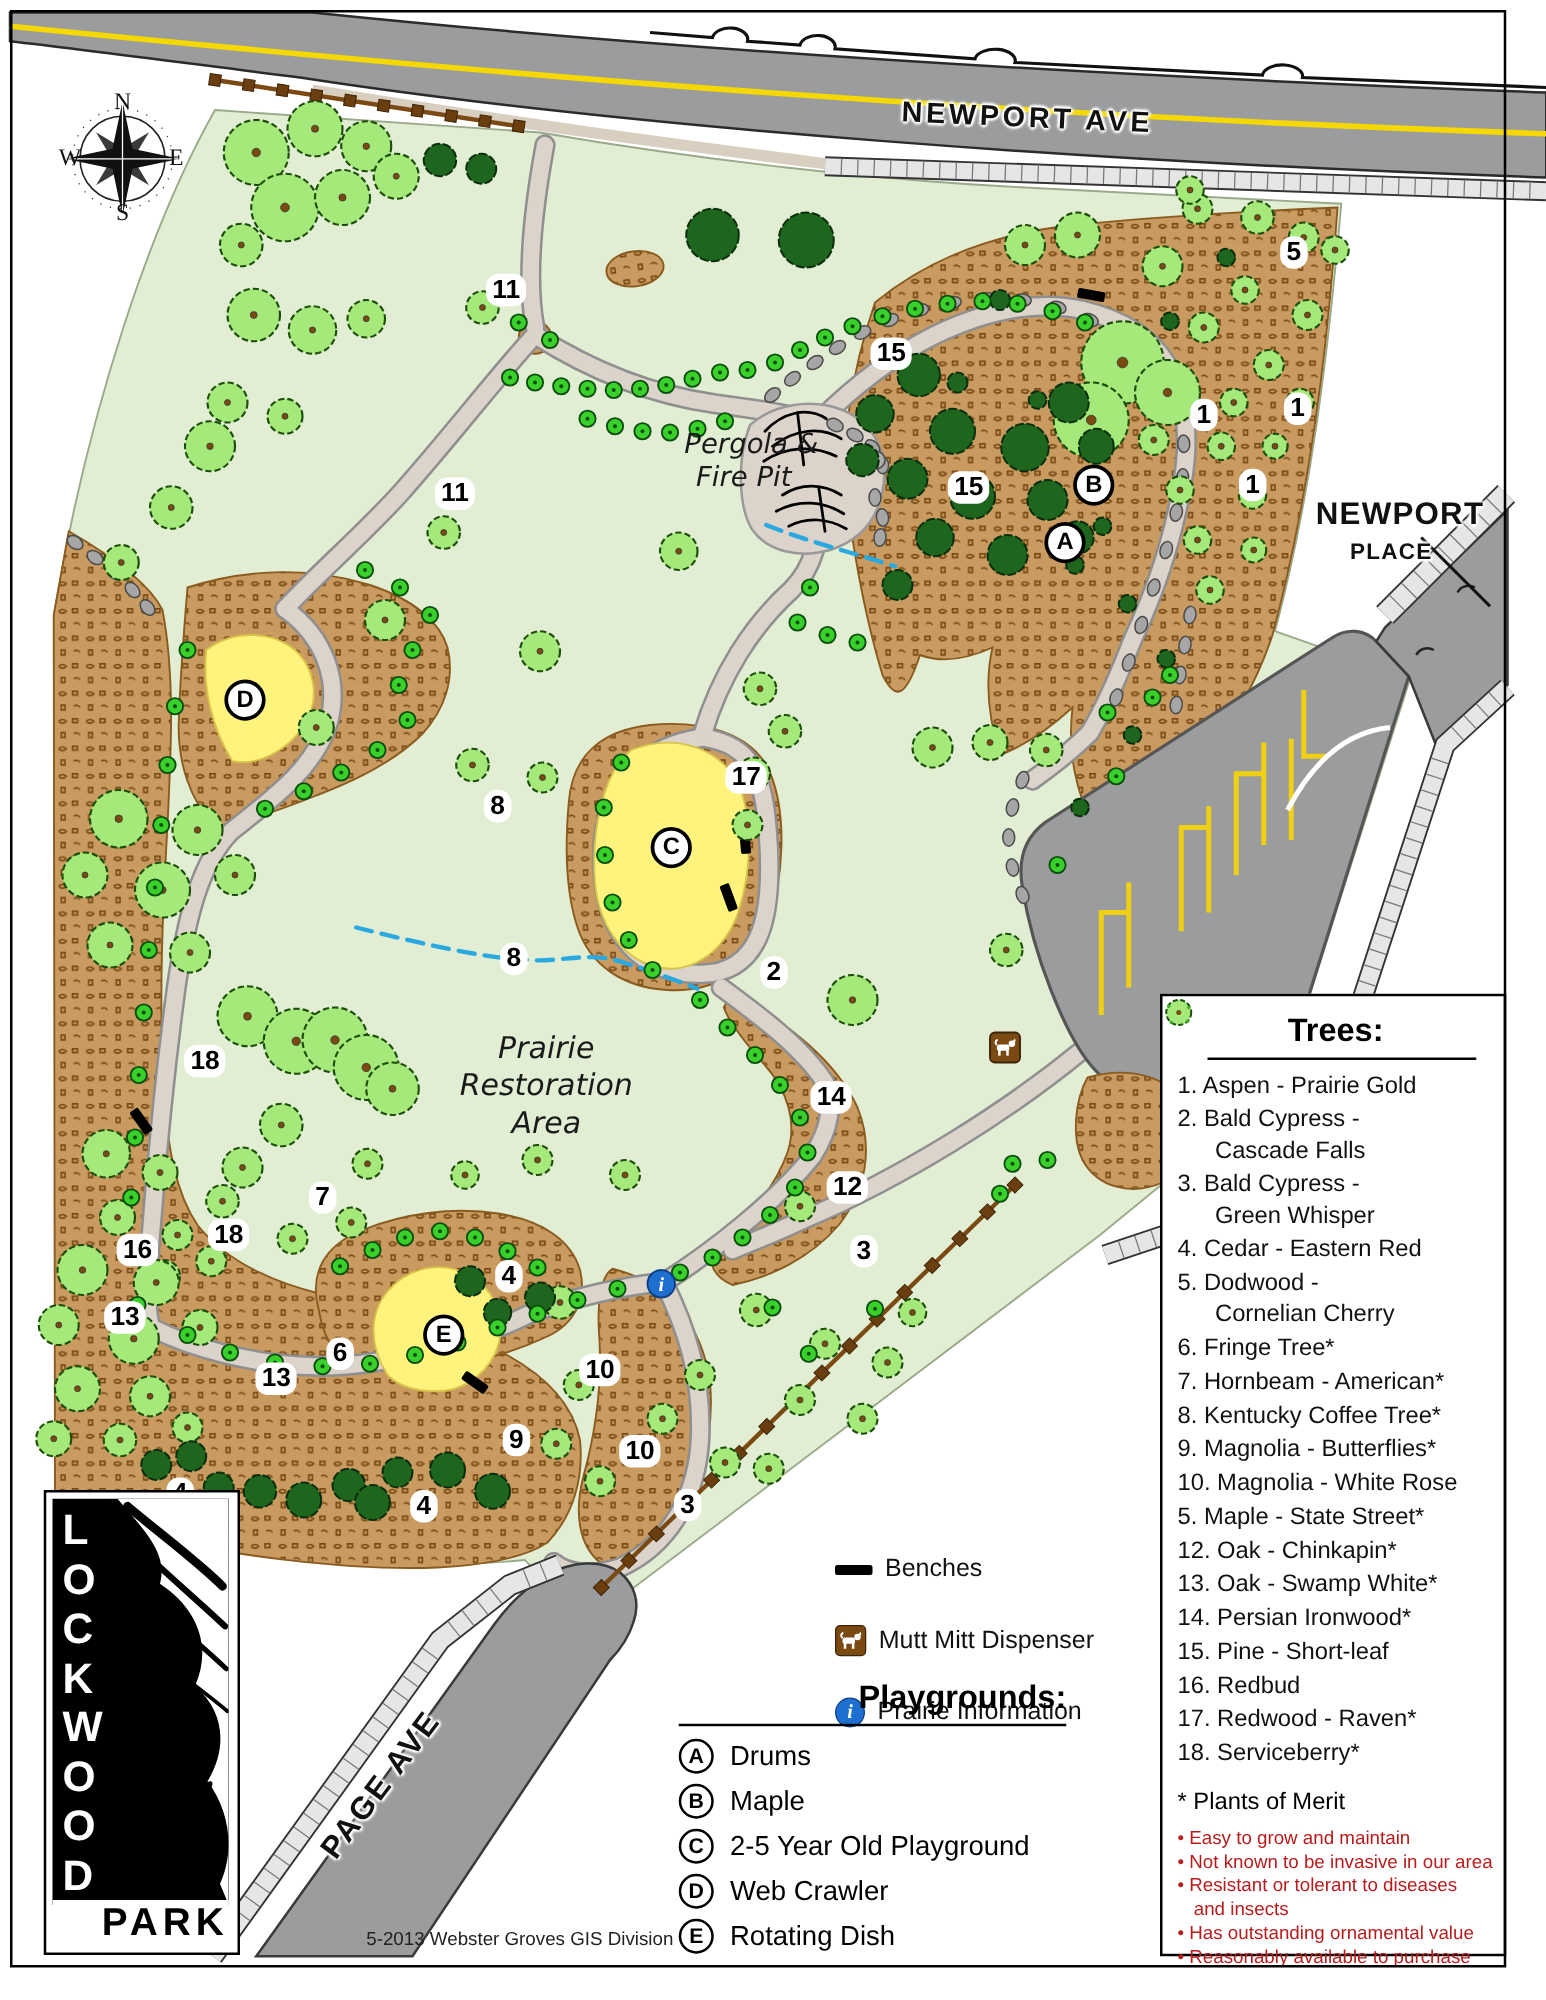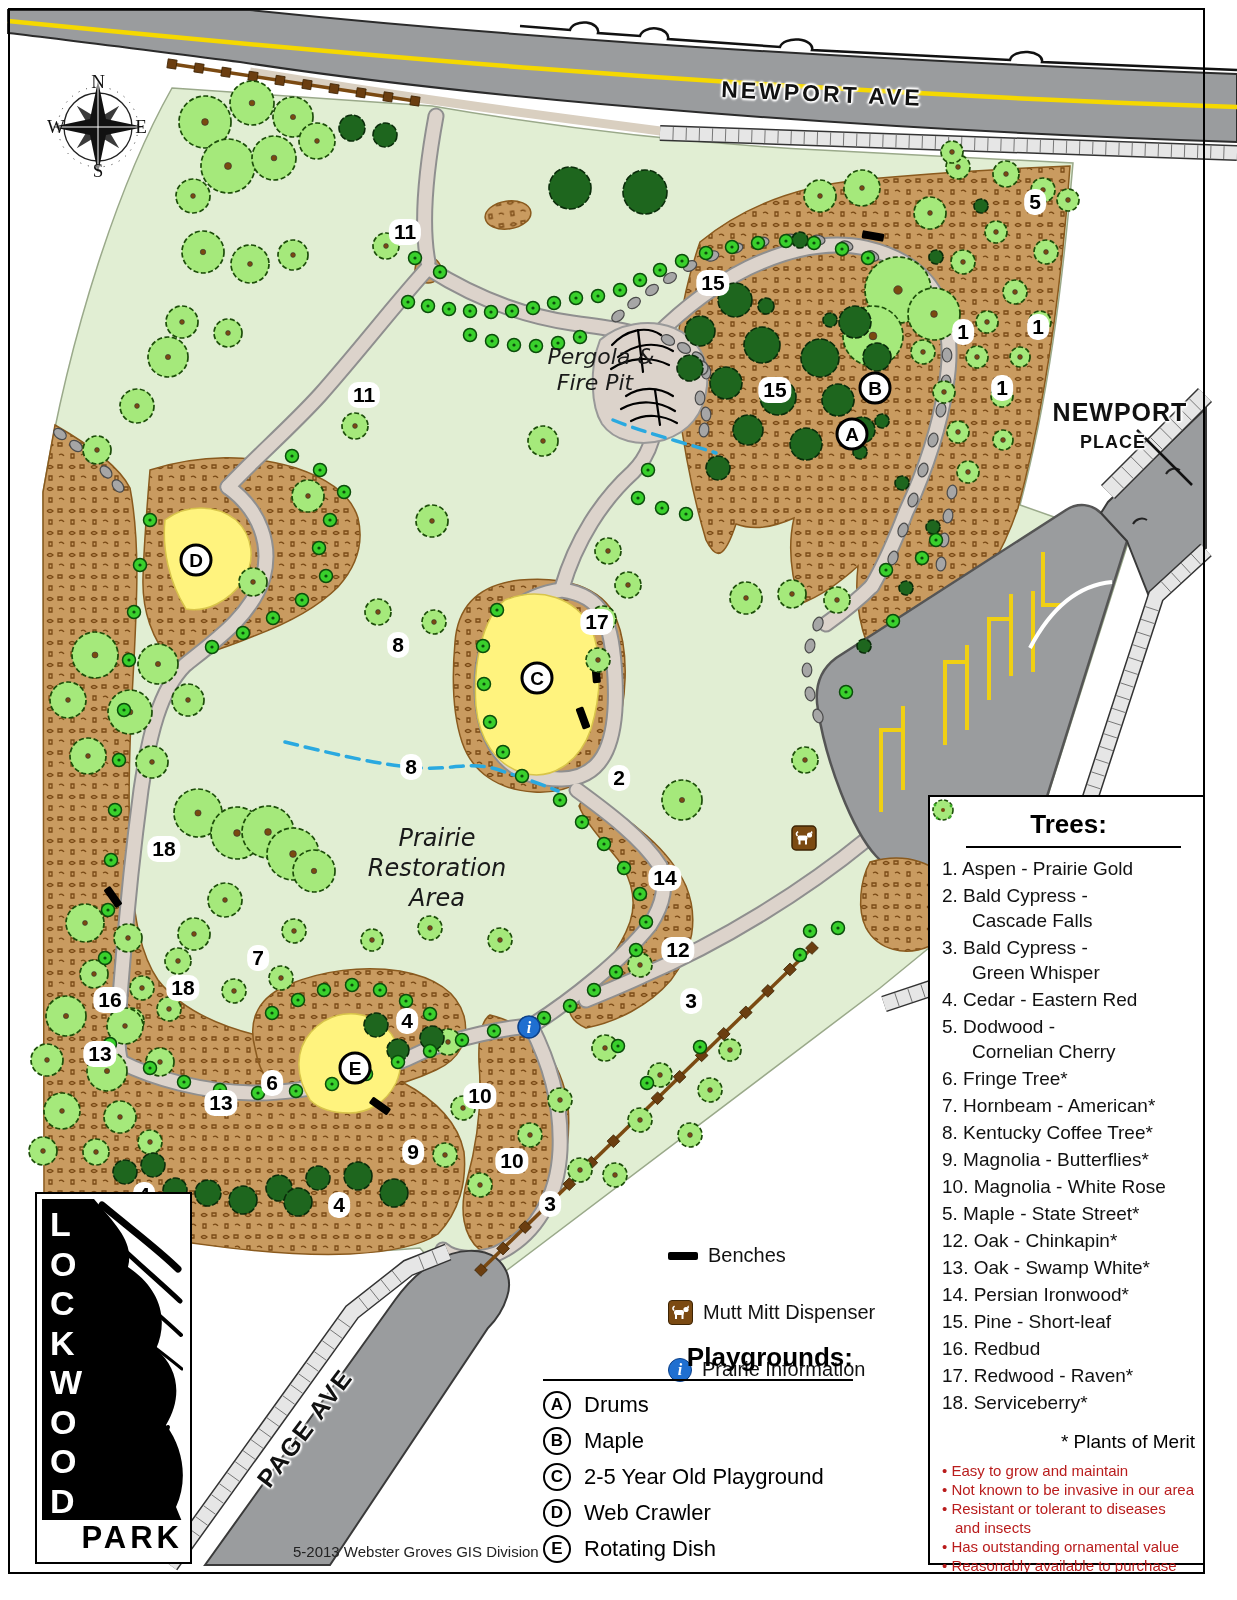--- a/index.html
+++ b/index.html
@@ -16,21 +16,21 @@
         text-shadow:-2px 0 2px #fff,2px 0 2px #fff,0 -2px 2px #fff,0 2px 2px #fff,-1px -1px 1px #fff,1px 1px 1px #fff;}
   .ital{position:absolute;transform:translate(-50%,-50%);font:italic 24px "DejaVu Sans",sans-serif;
         color:#1a1a1a;white-space:nowrap;z-index:25;}
   .cdir{position:absolute;transform:translate(-50%,-50%);font:19px "Liberation Serif",serif;color:#111;z-index:25;}
   .legendbox{position:absolute;left:928px;top:795px;width:277px;height:770px;background:#fff;
         border:2.5px solid #000;box-sizing:border-box;z-index:40;padding:12px 8px 0 12px;}
   .ltitle{display:flex;align-items:center;justify-content:center;gap:8px;font:bold 26px "Liberation Sans",sans-serif;}
   .lrule{border-top:2.5px solid #000;margin:6px 14px 8px 24px;}
   .titem{font:19px/25px "Liberation Sans",sans-serif;color:#111;margin-bottom:2px;}
   .titem .cont{padding-left:30px;display:block;}
-  .merit{text-align:right;font:19px "Liberation Sans",sans-serif;margin:16px 0 8px 0;}
+  .merit{text-align:left;font:19px "Liberation Sans",sans-serif;margin:16px 0 8px 0;}
   .bullets{font:15px/19px "Liberation Sans",sans-serif;color:#b91c1c;}
   .bullets .b::before{content:"• ";}
   .bullets .cont{padding-left:13px;}
   .symlegend{position:absolute;left:668px;top:1213px;z-index:40;}
   .symrow{display:flex;align-items:center;gap:10px;height:29px;font:20px "Liberation Sans",sans-serif;color:#111;margin-top:28px;}
   .benchicon{width:30px;height:8px;background:#000;border-radius:2px;}
   .mutticon{width:23px;height:23px;background:#7b4a12;border:1.5px solid #3d2404;border-radius:4px;position:relative;}
   .infoicon{width:22px;height:22px;background:#1f6fd0;border:1px solid #0c3f86;border-radius:50%;
         color:#fff;text-align:center;font:bold italic 16px/22px "Liberation Serif",serif;}
   .pglegend{position:absolute;left:543px;top:1342px;z-index:40;width:330px;}

